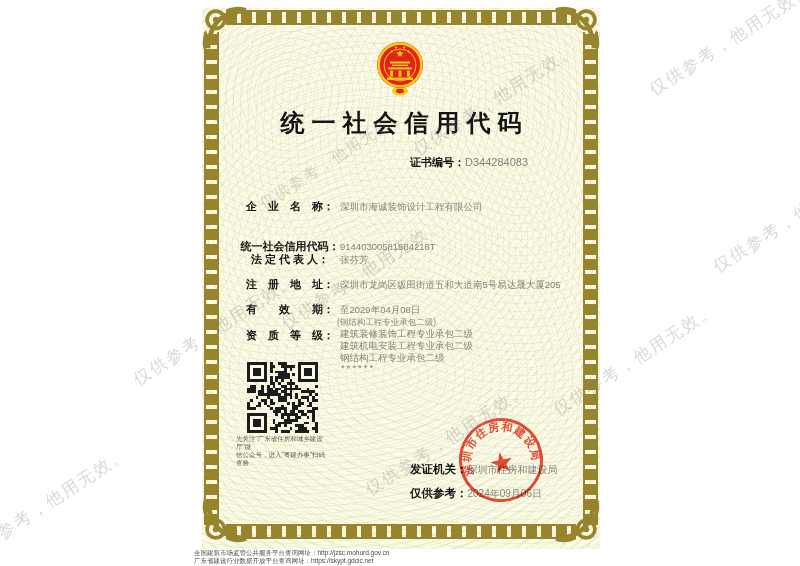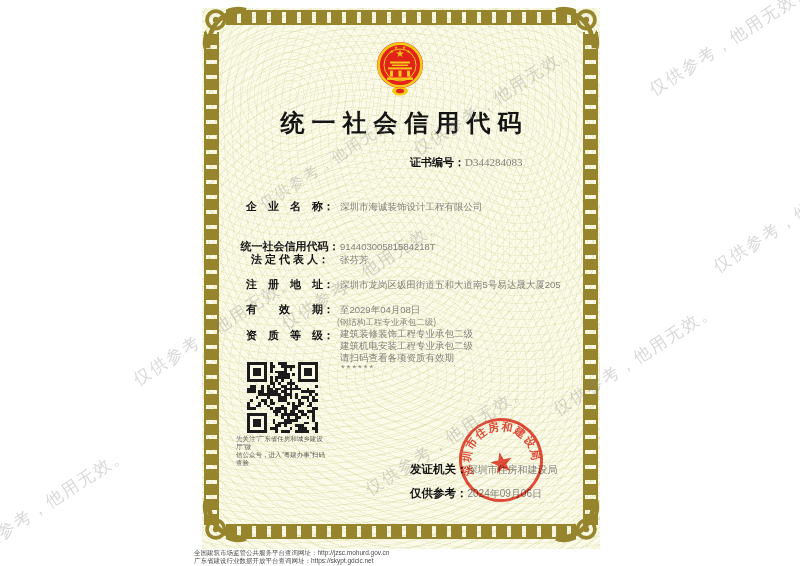--- a/index.html
+++ b/index.html
@@ -39,21 +39,21 @@
   .corner-tl{left:0;top:-2px;}
   .corner-tr{right:0;top:-2px;transform:scaleX(-1);}
   .corner-bl{left:0;bottom:6px;transform:scaleY(-1);}
   .corner-br{right:0;bottom:6px;transform:scale(-1,-1);}
   
   .emblem{position:absolute;left:173px;top:32px;}
   .title{
     position:absolute;left:0;top:99px;width:100%;text-align:center;
     font-size:24px;font-weight:800;color:#141414;letter-spacing:7px;text-indent:7px;
   }
-  .certno{position:absolute;left:208px;top:147px;font-size:11px;white-space:nowrap;font-family:Liberation Serif, serif;}
+  .certno{position:absolute;left:208px;top:147px;font-size:11px;white-space:nowrap;}
   .lbl{font-weight:bold;color:#141414;}
   .val{color:#82827a;}
   
   .row{position:absolute;left:38px;white-space:nowrap;font-size:11px;line-height:12px;}
   .row .lbl{display:inline-block;min-width:100px;text-align:center;}
   .row .val{font-size:9.5px;}
   .subnote{position:absolute;left:135px;font-size:8.5px;color:#8a8a7e;}
   .quals{position:absolute;left:138px;font-size:9.5px;color:#82827a;line-height:11.8px;white-space:nowrap;font-family:Liberation Mono, monospace;}
   
   .qr{position:absolute;left:45px;top:354px;width:71px;height:71px;}
@@ -167,21 +167,21 @@
     <div class="row" style="top:295px">
       <span class="lbl">有　　效　　期：</span><span class="val">至2029年04月08日</span>
     </div>
     <div class="subnote" style="top:309px">(钢结构工程专业承包二级)</div>
     <div class="row" style="top:321px">
       <span class="lbl">资　质　等　级：</span>
     </div>
     <div class="quals" style="top:321px">
       <div>建筑装修装饰工程专业承包二级</div>
       <div>建筑机电安装工程专业承包二级</div>
-      <div>请扫码查看各项资质有效期</div>
+      <div>钢结构工程专业承包二级</div>
       <div>******</div>
     </div>
 
     <div class="qr"><svg width="71" height="71" viewBox="0 0 25 25" shape-rendering="crispEdges">
           <rect x="8" y="0" width="1" height="1" fill="#1c1c1c"></rect>
           <rect x="11" y="0" width="1" height="1" fill="#1c1c1c"></rect>
           <rect x="12" y="0" width="1" height="1" fill="#1c1c1c"></rect>
           <rect x="13" y="0" width="1" height="1" fill="#1c1c1c"></rect>
           <rect x="8" y="1" width="1" height="1" fill="#1c1c1c"></rect>
           <rect x="9" y="1" width="1" height="1" fill="#1c1c1c"></rect>

